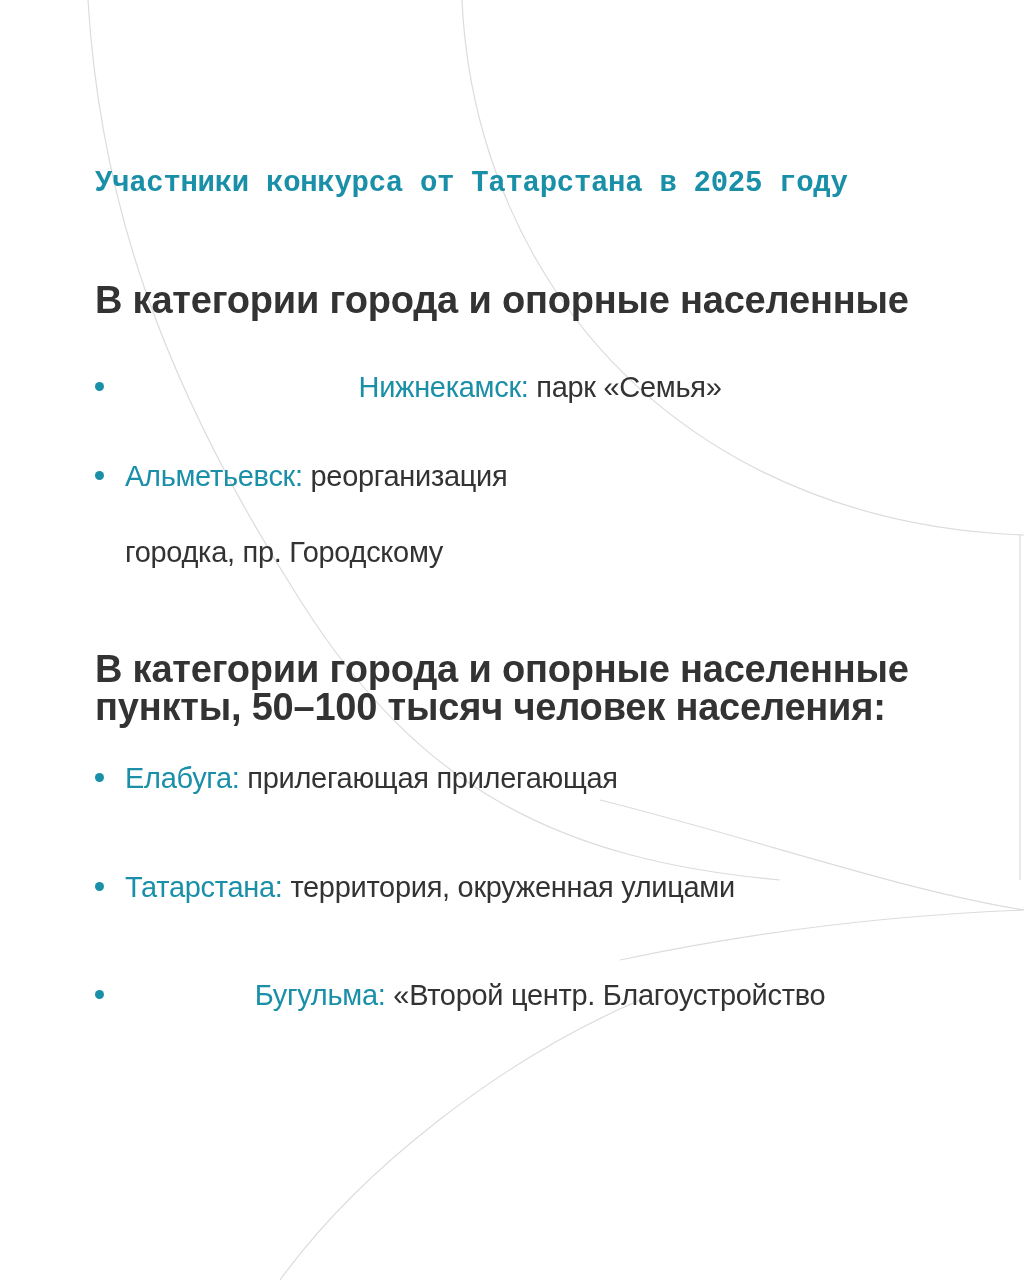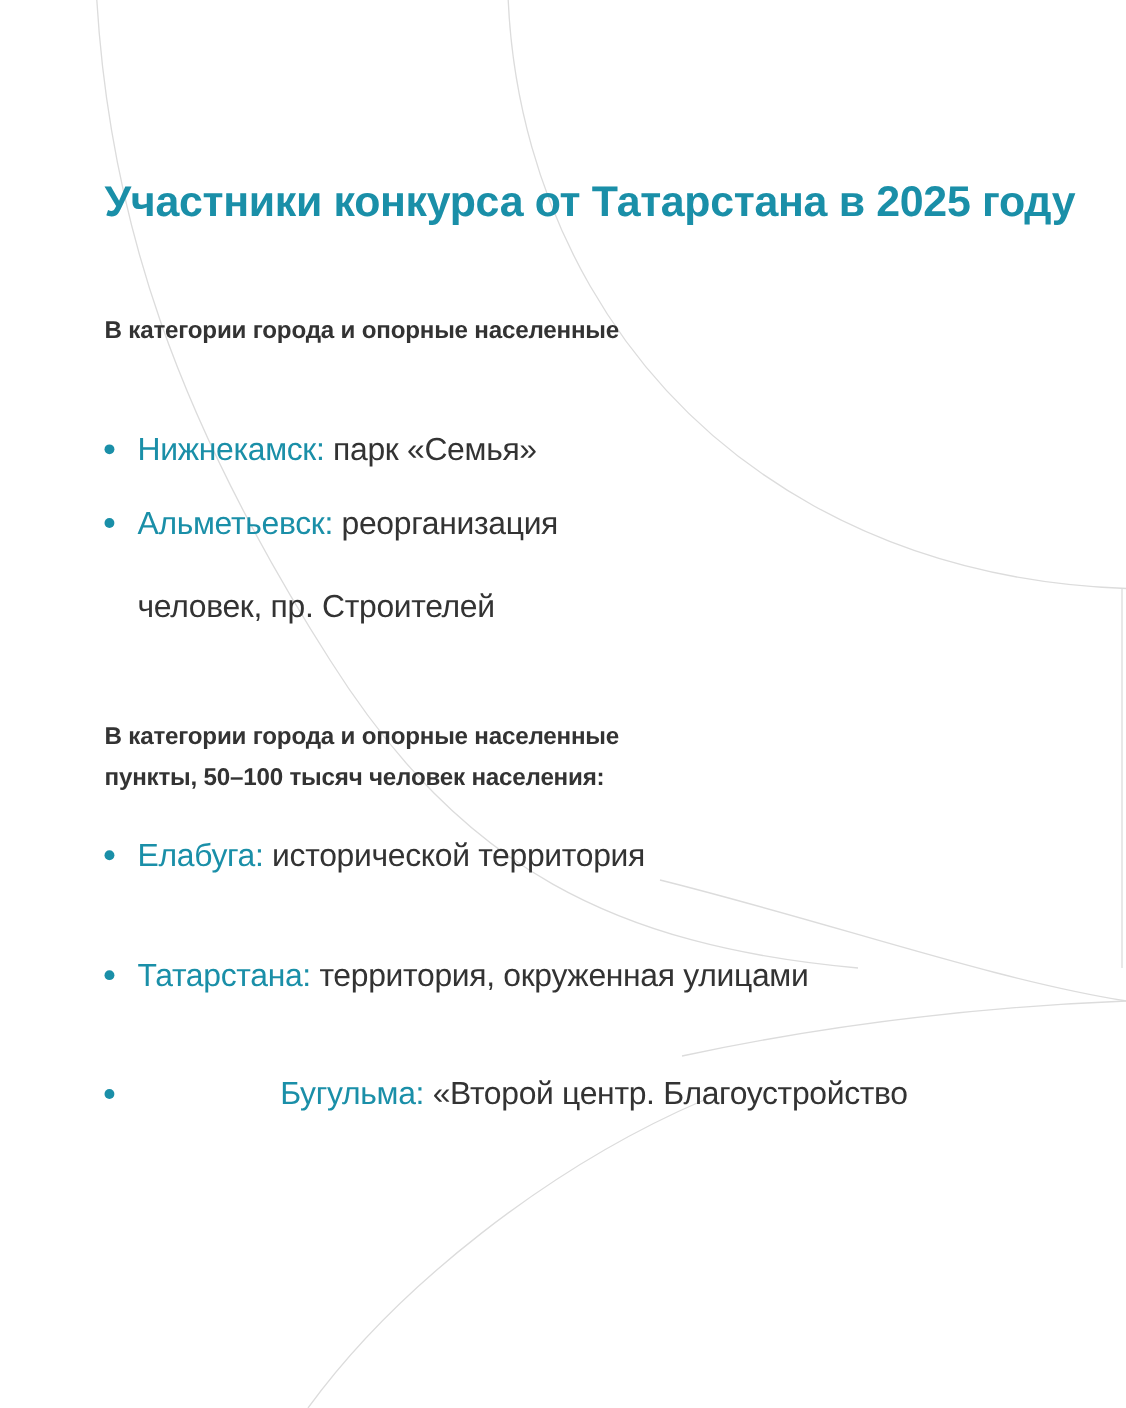--- a/index.html
+++ b/index.html
@@ -27,32 +27,33 @@
       position: absolute;
       left: 95px;
       top: 0;
       width: 880px;
     }
     .title {
       position: absolute;
       top: 162px;
       left: 0;
       margin: 0;
-      font-size: 39px;
+      font-size: 29px;
       font-weight: bold;
       color: #1a8fa8;
       letter-spacing: -0.3px;
       white-space: nowrap;
       line-height: 44px;
+      font-family: Liberation Mono, monospace;
     }
     .section-heading {
       position: absolute;
       left: 0;
       margin: 0;
-      font-size: 22px;
+      font-size: 38px;
       font-weight: bold;
       color: #333333;
       line-height: 38px;
       letter-spacing: -0.2px;
     }
     .item {
       position: absolute;
       left: 0;
       width: 860px;
       font-size: 29px;
@@ -91,48 +92,48 @@
   </g>
 </svg>
 
 <div class="content">
   <h1 class="title">Участники конкурса от Татарстана в 2025 году</h1>
 
   <h2 class="section-heading" style="top:281px;">
     <span>В категории города и опорные населенные</span><br>
   </h2>
 
-  <div class="item" style="top:390px;">
+  <div class="item" style="top:368px;text-align:center;">
     <span class="bullet"></span>
     <span class="item-text">
       <span class="city">Нижнекамск:</span>
       <span>парк «Семья»</span>
     </span>
   </div>
 
   <div class="item" style="top:457px;">
     <span class="bullet"></span>
     <span class="item-text">
       <span class="city">Альметьевск:</span>
       <span>реорганизация</span><br>
       <br>
-      <span>человек, пр. Строителей</span>
+      <span>городка, пр. Городскому</span>
     </span>
   </div>
 
   <h2 class="section-heading" style="top:650px;">
     <span>В категории города и опорные населенные</span><br>
     <span>пункты, 50–100 тысяч человек населения:</span>
   </h2>
 
   <div class="item" style="top:759px;">
     <span class="bullet"></span>
     <span class="item-text">
       <span class="city">Елабуга:</span>
-      <span>исторической территория</span><br>
+      <span>прилегающая прилегающая</span><br>
     </span>
   </div>
 
   <div class="item" style="top:868px;">
     <span class="bullet"></span>
     <span class="item-text">
       <span class="city">Татарстана:</span>
       <span>территория, окруженная улицами</span><br>
     </span>
   </div>

